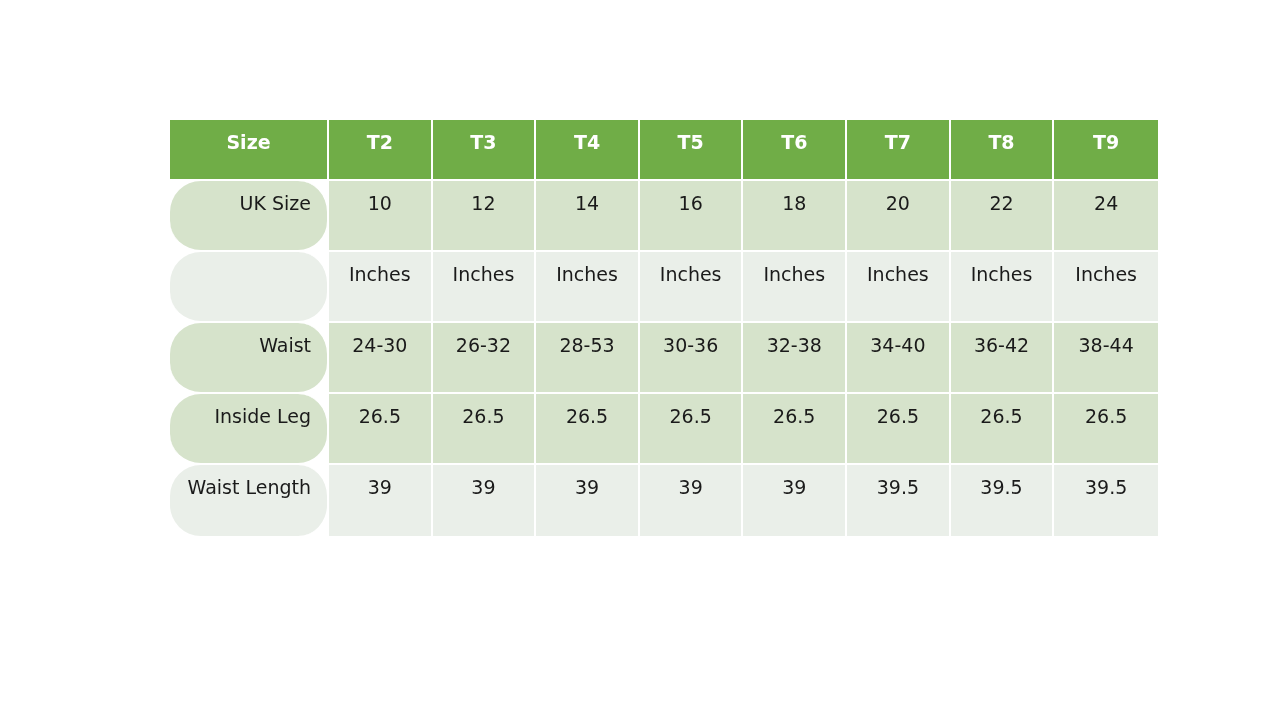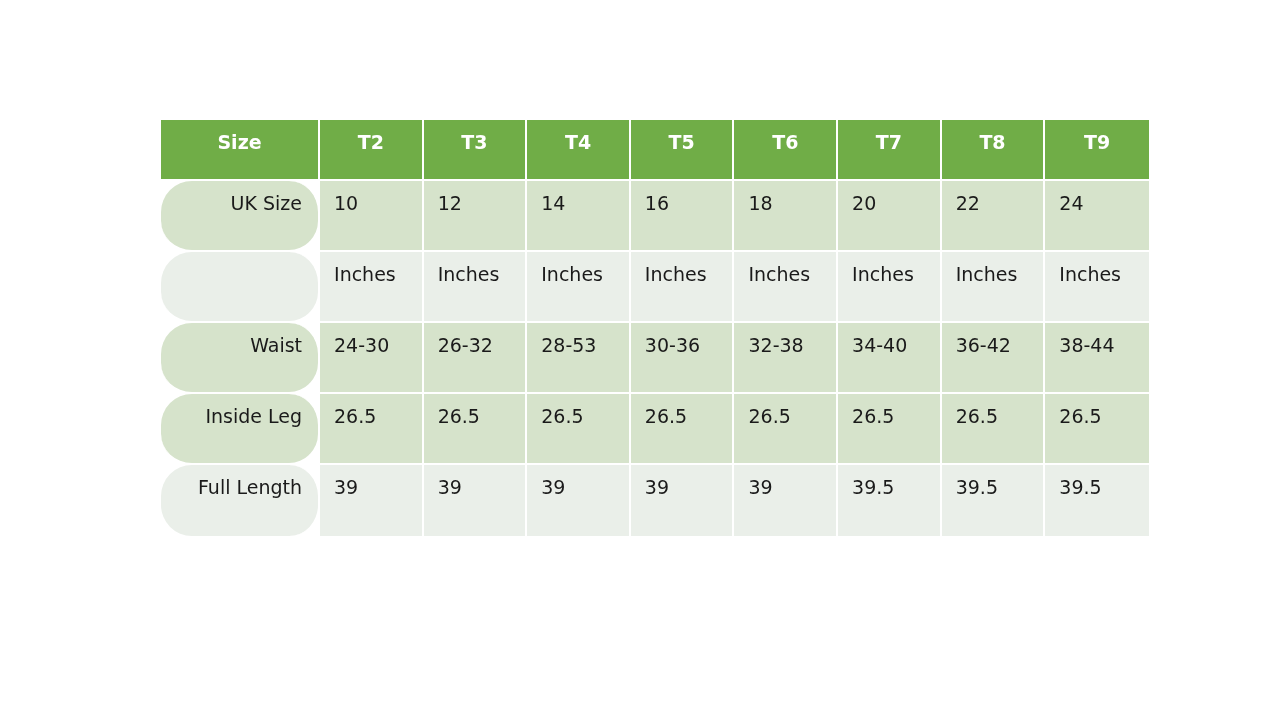--- a/index.html
+++ b/index.html
@@ -17,21 +17,21 @@
 
   #page {
     position: relative;
     width: 1280px;
     height: 720px;
     background: #ffffff;
   }
 
   #size-chart-table {
     position: absolute;
-    left: 161px;
+    left: 170px;
     top: 120px;
     width: 988px;
     border-collapse: separate;
     border-spacing: 0;
     table-layout: fixed;
   }
 
   #size-chart-table col.label-col { width: 159px; }
   #size-chart-table col.data-col  { width: 103.6px; }
 
@@ -76,20 +76,21 @@
   #size-chart-table tbody tr:last-child td {
     border-bottom: none;
   }
 
   #size-chart-table tbody td.row-label {
     text-align: right;
     padding-right: 16px;
     border-radius: 31px;
   }
   #size-chart-table tbody td.data-cell {
+    text-align: center;
   }
 
   
   #size-chart-table tbody tr.band-dark td  { background: #D6E3CB; }
   #size-chart-table tbody tr.band-light td { background: #EAEFE9; }
 </style>
 </head>
 <body>
 
 <div id="page">
@@ -166,21 +167,21 @@
         <td class="data-cell">26.5</td>
         <td class="data-cell">26.5</td>
         <td class="data-cell">26.5</td>
         <td class="data-cell">26.5</td>
         <td class="data-cell">26.5</td>
         <td class="data-cell">26.5</td>
         <td class="data-cell">26.5</td>
       </tr>
 
       <tr class="band-light">
-        <td class="row-label">Full Length</td>
+        <td class="row-label">Waist Length</td>
         <td class="data-cell">39</td>
         <td class="data-cell">39</td>
         <td class="data-cell">39</td>
         <td class="data-cell">39</td>
         <td class="data-cell">39</td>
         <td class="data-cell">39.5</td>
         <td class="data-cell">39.5</td>
         <td class="data-cell">39.5</td>
       </tr>
 

